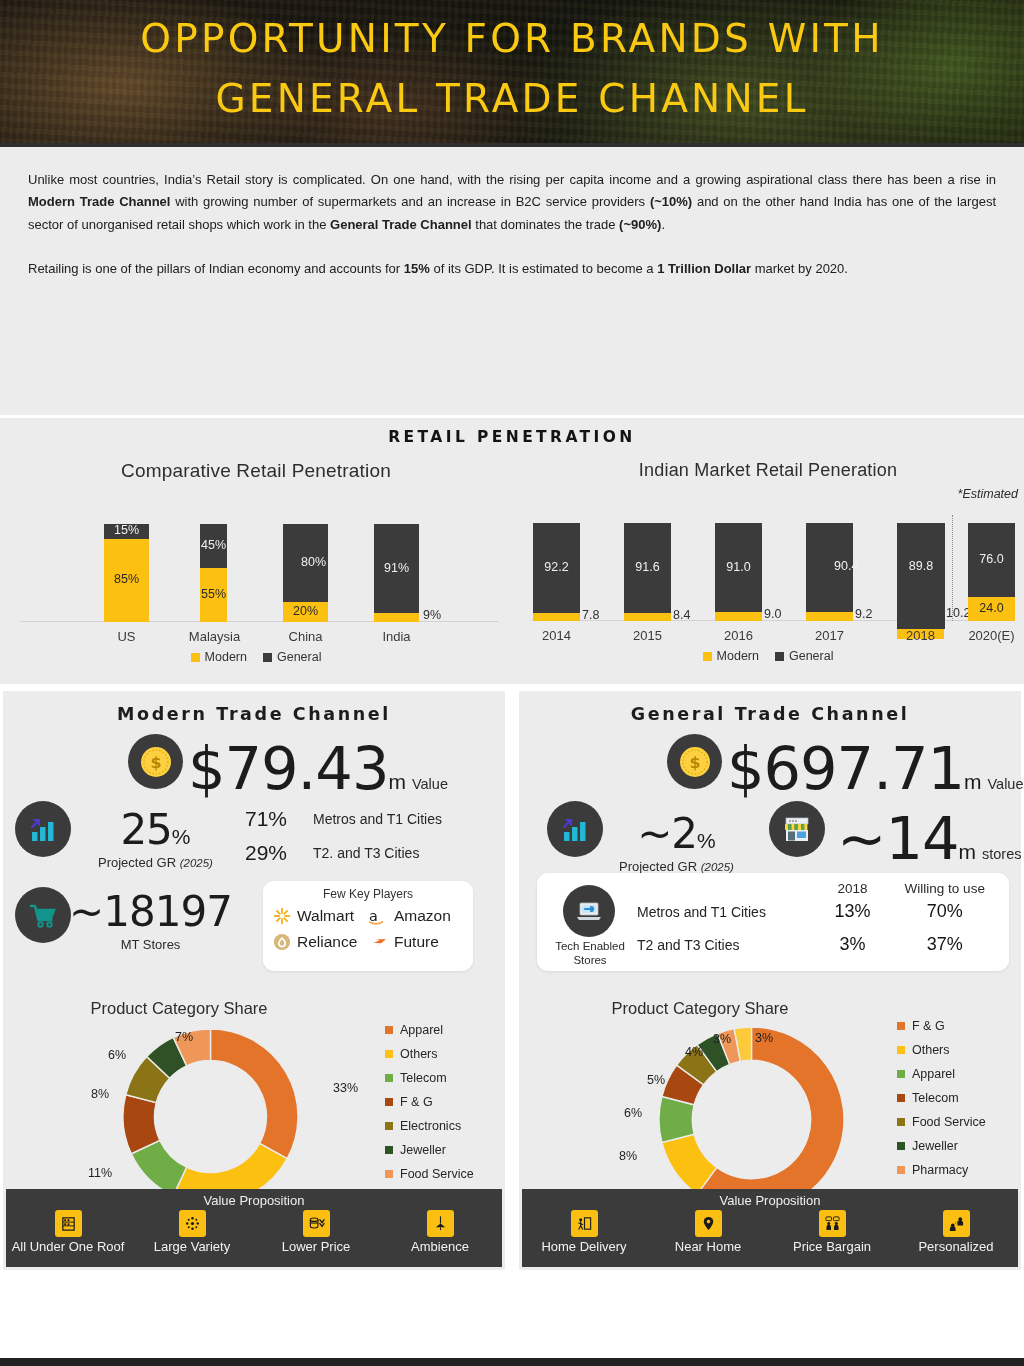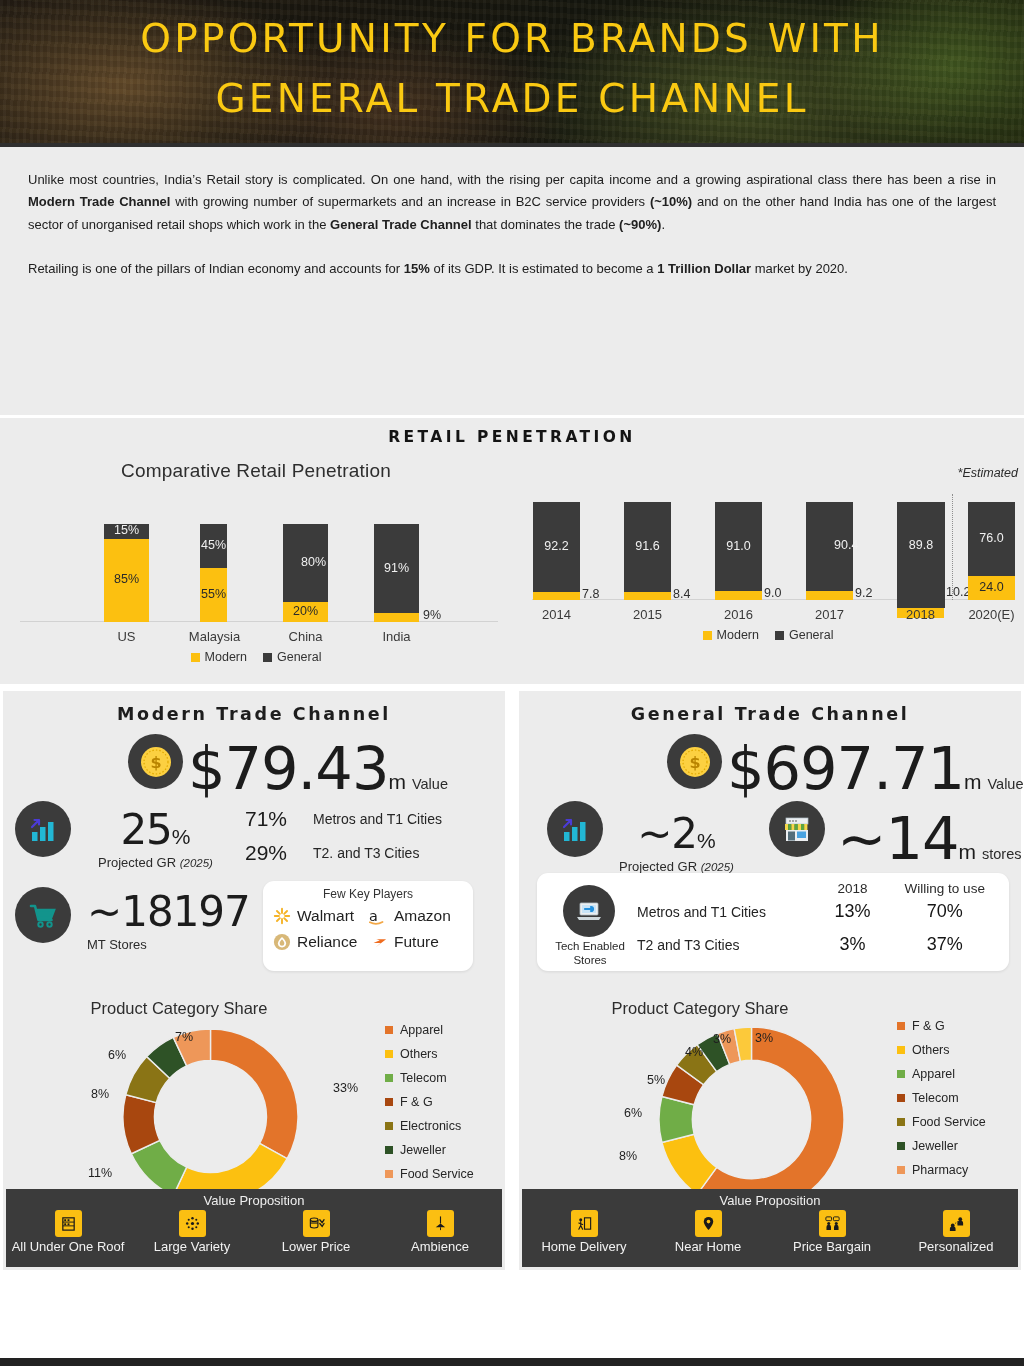--- a/index.html
+++ b/index.html
@@ -269,20 +269,21 @@
               <span class="seg-label on-dark" style="top: 37.59px;">91%</span>
             </div>
             <div class="bar-seg seg-modern" style="height: 8.82px;"></div>
           </div>
           <div class="cat-label" style="left: 352px; width: 89px;">India</div>
           <div class="out-label" style="left: 423px; bottom: 27.82px;">9%</div>
         </div>
     </div>
 
     <div class="chart-box right">
+      <div class="chart-title small">Indian Market Retail Peneration</div>
       <div class="plot" id="plot-right">
         <div class="est-note">*Estimated</div>
         <div class="axis-line"></div>
         <div class="legend-row">
           <span class="legend-item">
             <i class="legend-swatch" style="background:#fcc010"></i>
             <span>Modern</span>
           </span>
           <span class="legend-item">
             <i class="legend-swatch" style="background:#3b3b3b"></i>
@@ -387,21 +388,21 @@
 
     <div class="circle-icon" style="left:12px; top:196px; width:56px; height:56px;">
       <svg width="32" height="32" viewBox="0 0 32 32">
         <path d="M9 11 L27 11 L24 20 L12 20 Z" fill="#f0a12e"></path>
         <path d="M4 7 h4 l3.5 14 h13" stroke="#12948c" stroke-width="2.6" fill="none" stroke-linecap="round" stroke-linejoin="round"></path>
         <path d="M9 11 L27 11 L24 19 L11.5 19" stroke="#12948c" stroke-width="2.6" fill="#12948c"></path>
         <circle cx="13.5" cy="25.5" r="2.2" fill="none" stroke="#12948c" stroke-width="2"></circle>
         <circle cx="22.5" cy="25.5" r="2.2" fill="none" stroke="#12948c" stroke-width="2"></circle>
       </svg>
     </div>
-    <div class="stat-abs" style="left:84px; top:200px; width:175px;">
+    <div class="stat-abs" style="left:60px; top:200px; text-align:center; width:175px;">
       <div class="big-num">~18197</div>
       <div class="sub-label">MT Stores</div>
     </div>
 
     <div class="card" style="left:260px; top:190px; width:210px; height:90px;">
       <div class="card-title">Few Key Players</div>
       <div style="display:flex; flex-wrap:wrap; padding:6px 10px 0 10px; row-gap:8px;">
         <div class="player" style="width:50%;">
           <svg width="18" height="18" viewBox="0 0 20 20">
             <g stroke="#f5b327" stroke-width="2.1" stroke-linecap="round">

